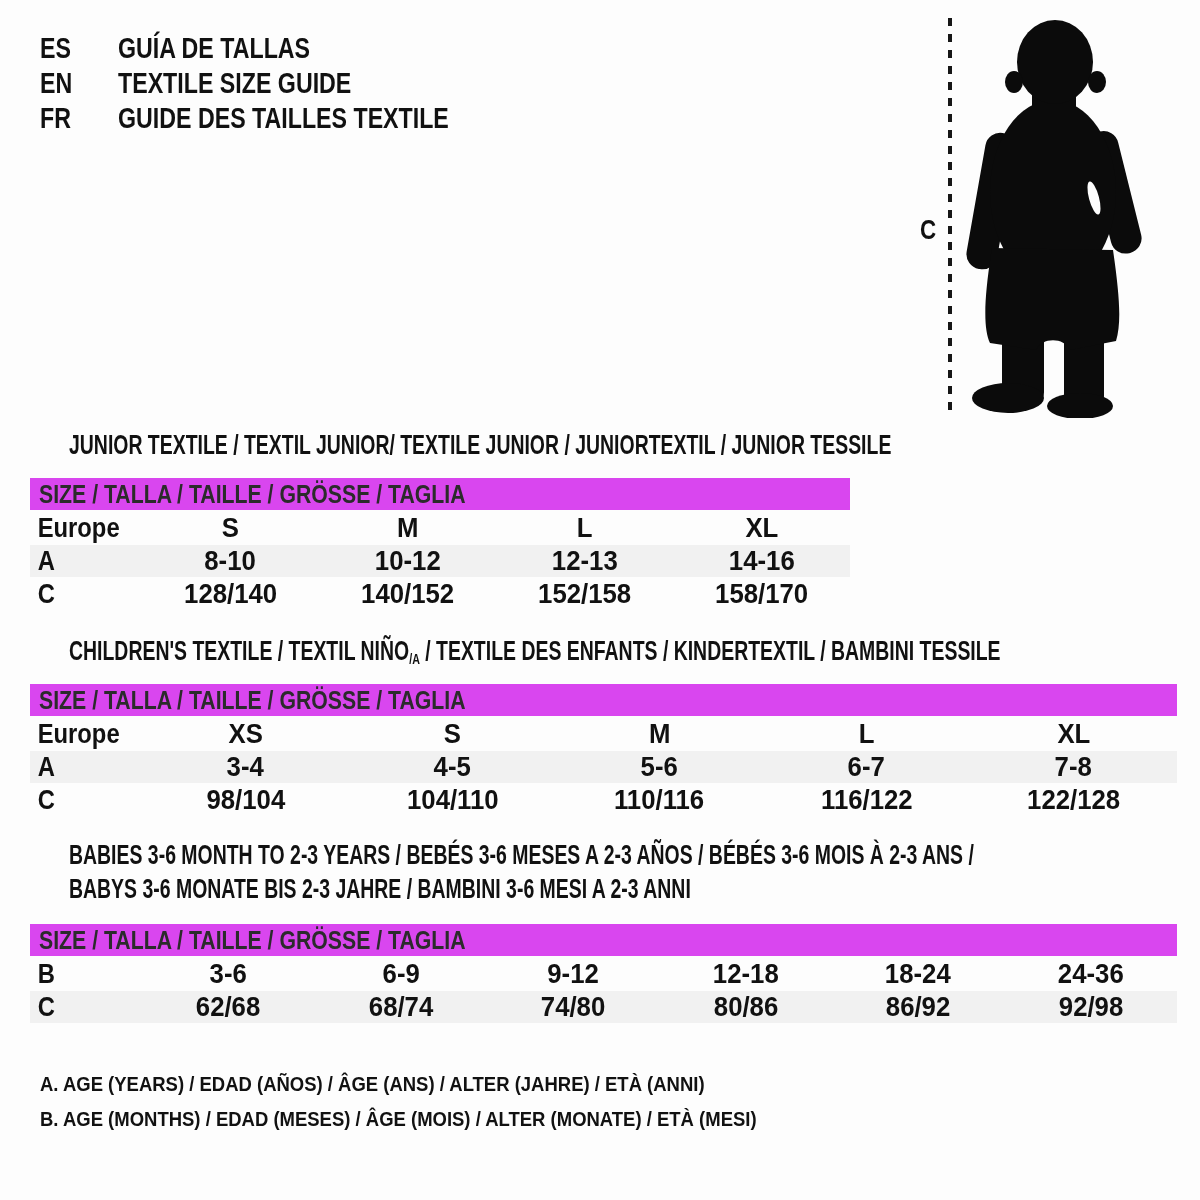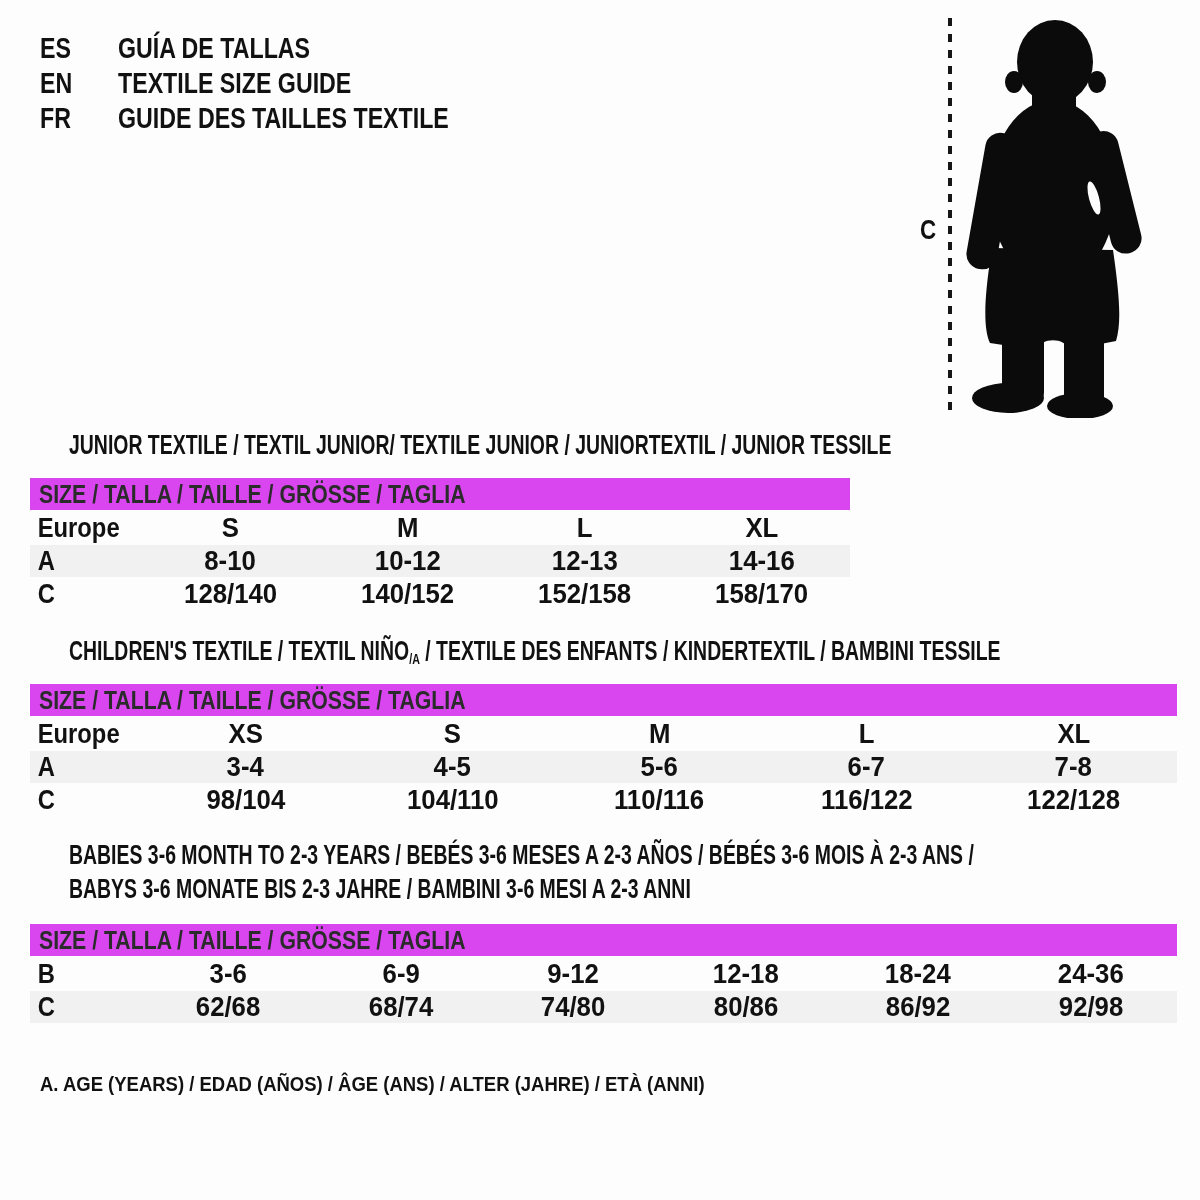--- a/index.html
+++ b/index.html
@@ -197,15 +197,16 @@
       <span class="cell">68/74</span>
       <span class="cell">74/80</span>
       <span class="cell">80/86</span>
       <span class="cell">86/92</span>
       <span class="cell">92/98</span>
     </div>
   </div>
 
   <div class="legend">
     <div class="lg-line"><span class="cond-l">A. AGE (YEARS) / EDAD (AÑOS) / ÂGE (ANS) / ALTER (JAHRE) / ETÀ (ANNI)</span></div>
+    <div class="lg-line"><span class="cond-l">B. AGE (MONTHS) / EDAD (MESES) / ÂGE (MOIS) / ALTER (MONATE) / ETÀ (MESI)</span></div>
   </div>
 
 </div>
 
 </body></html>

